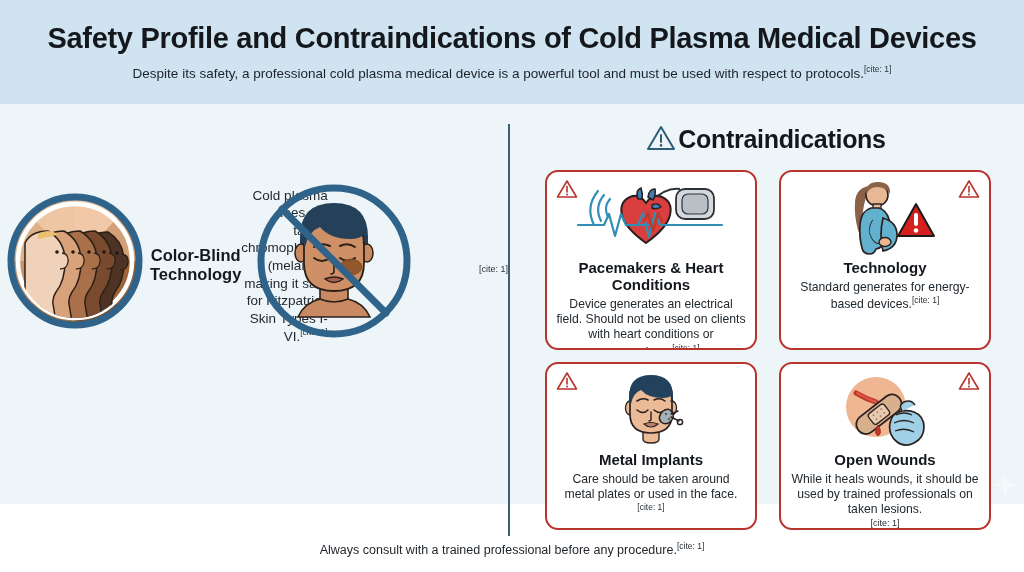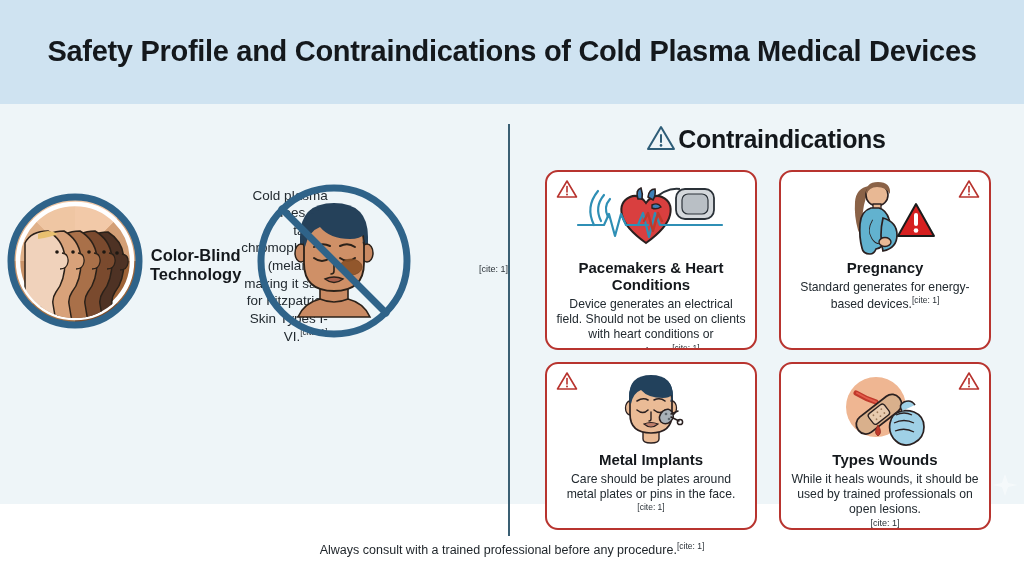--- a/index.html
+++ b/index.html
@@ -144,20 +144,23 @@
     opacity: 0.45;
   }
 </style>
 </head>
 <body>
 
 <div id="page">
 
   <div id="header">
     <div id="header-title">Safety Profile and Contraindications of Cold Plasma Medical Devices</div>
+    <div id="header-sub">
+      <span>Despite its safety, a professional cold plasma medical device is a powerful tool and must be used with respect to protocols.</span><span class="cite">[cite: 1]</span>
+    </div>
   </div>
 
   <div id="divider"></div>
 
   <div id="left-panel">
 
     <div id="left-cols">
 
       <div class="lcol">
         <div class="lcol-icon">
@@ -340,21 +343,21 @@
             <path d="M48 40 q-6 10 -1 18 q4 7 11 5" fill="none" stroke="#2a2020" stroke-width="1.6"></path>
             <path d="M48 40 q-6 10 -1 18 q4 7 11 5 q-8 -10 -4 -23 Z" fill="#62b2cf"></path>
 
             <ellipse cx="60" cy="62" rx="6" ry="4.5" fill="#e8b894" stroke="#2a2020" stroke-width="1.4"></ellipse>
 
             <path d="M91 24 L109 56 L73 56 Z" fill="#d62020" stroke="#1b1b1b" stroke-width="2" stroke-linejoin="round"></path>
             <rect x="89" y="33" width="4" height="13" rx="2" fill="#ffffff"></rect>
             <circle cx="91" cy="50.5" r="2.3" fill="#ffffff"></circle>
           </svg>
         </div>
-        <div class="card-title">Pregnancy</div>
+        <div class="card-title">Technology</div>
         <div class="card-body">
           <span>Standard generates for energy-based devices.</span><span class="cite">[cite: 1]</span>
         </div>
       </div>
 
       <div class="card">
         <span class="card-warn left">
           <svg width="22" height="20" viewBox="0 0 22 20">
             <path d="M11 2 L20.5 18 L1.5 18 Z" fill="none" stroke="#b8342f" stroke-width="1.6" stroke-linejoin="round"></path>
             <line x1="11" y1="7.5" x2="11" y2="13" stroke="#b8342f" stroke-width="1.6" stroke-linecap="round"></line>
@@ -388,21 +391,21 @@
             <path d="M56 38 q6 -4 9 1 q3 5 -1 9 q-5 5 -10 1 q-4 -5 2 -11 Z" fill="#a9b1b8" stroke="#2a2020" stroke-width="1.5"></path>
             <circle cx="59" cy="41" r="1.3" fill="#5d666d"></circle>
             <circle cx="62" cy="46" r="1.3" fill="#5d666d"></circle>
             <path d="M64 44 l8 4" stroke="#2a2020" stroke-width="1.5" stroke-linecap="round"></path>
             <circle cx="73" cy="49" r="2.6" fill="none" stroke="#2a2020" stroke-width="1.5"></circle>
             <path d="M64 41 l7 -3" stroke="#2a2020" stroke-width="1.5" stroke-linecap="round"></path>
           </svg>
         </div>
         <div class="card-title">Metal Implants</div>
         <div class="card-body">
-          <span>Care should be plates around metal plates or pins in the face.</span><span class="cite">[cite: 1]</span>
+          <span>Care should be taken around metal plates or used in the face.</span><span class="cite">[cite: 1]</span>
         </div>
       </div>
 
       <div class="card">
         <span class="card-warn right">
           <svg width="22" height="20" viewBox="0 0 22 20">
             <path d="M11 2 L20.5 18 L1.5 18 Z" fill="none" stroke="#b8342f" stroke-width="1.6" stroke-linejoin="round"></path>
             <line x1="11" y1="7.5" x2="11" y2="13" stroke="#b8342f" stroke-width="1.6" stroke-linecap="round"></line>
             <circle cx="11" cy="15.4" r="1" fill="#b8342f"></circle>
           </svg>
@@ -428,23 +431,23 @@
 
             <path d="M48 52 q5 8 0 11 q-5 -3 0 -11 Z" fill="#c0392b" stroke="#8e2a20" stroke-width="0.8"></path>
 
             <path d="M72 38 q-10 2 -12 12 q-2 11 6 18 q8 7 18 2 q10 -5 10 -16 q0 -11 -10 -15 q-6 -2 -12 -1 Z" fill="#9fd0e6" stroke="#2a2020" stroke-width="1.7"></path>
             <path d="M66 42 q8 -4 16 0" fill="none" stroke="#2a2020" stroke-width="1.3"></path>
             <path d="M64 50 q10 -5 20 0" fill="none" stroke="#2a2020" stroke-width="1.3"></path>
             <path d="M65 58 q10 -4 19 1" fill="none" stroke="#2a2020" stroke-width="1.3"></path>
             <path d="M72 38 q-4 -6 2 -9 q7 -3 11 3" fill="#9fd0e6" stroke="#2a2020" stroke-width="1.6"></path>
           </svg>
         </div>
-        <div class="card-title">Types Wounds</div>
+        <div class="card-title">Open Wounds</div>
         <div class="card-body">
-          <span>While it heals wounds, it should be used by trained professionals on open lesions.</span>
+          <span>While it heals wounds, it should be used by trained professionals on taken lesions.</span>
           <span class="cite-blk">[cite: 1]</span>
         </div>
       </div>
 
     </div>
   </div>
 
   <div id="footer">
     <div id="footer-text">
       <span>Always consult with a trained professional before any procedure.</span><span class="cite">[cite: 1]</span>

